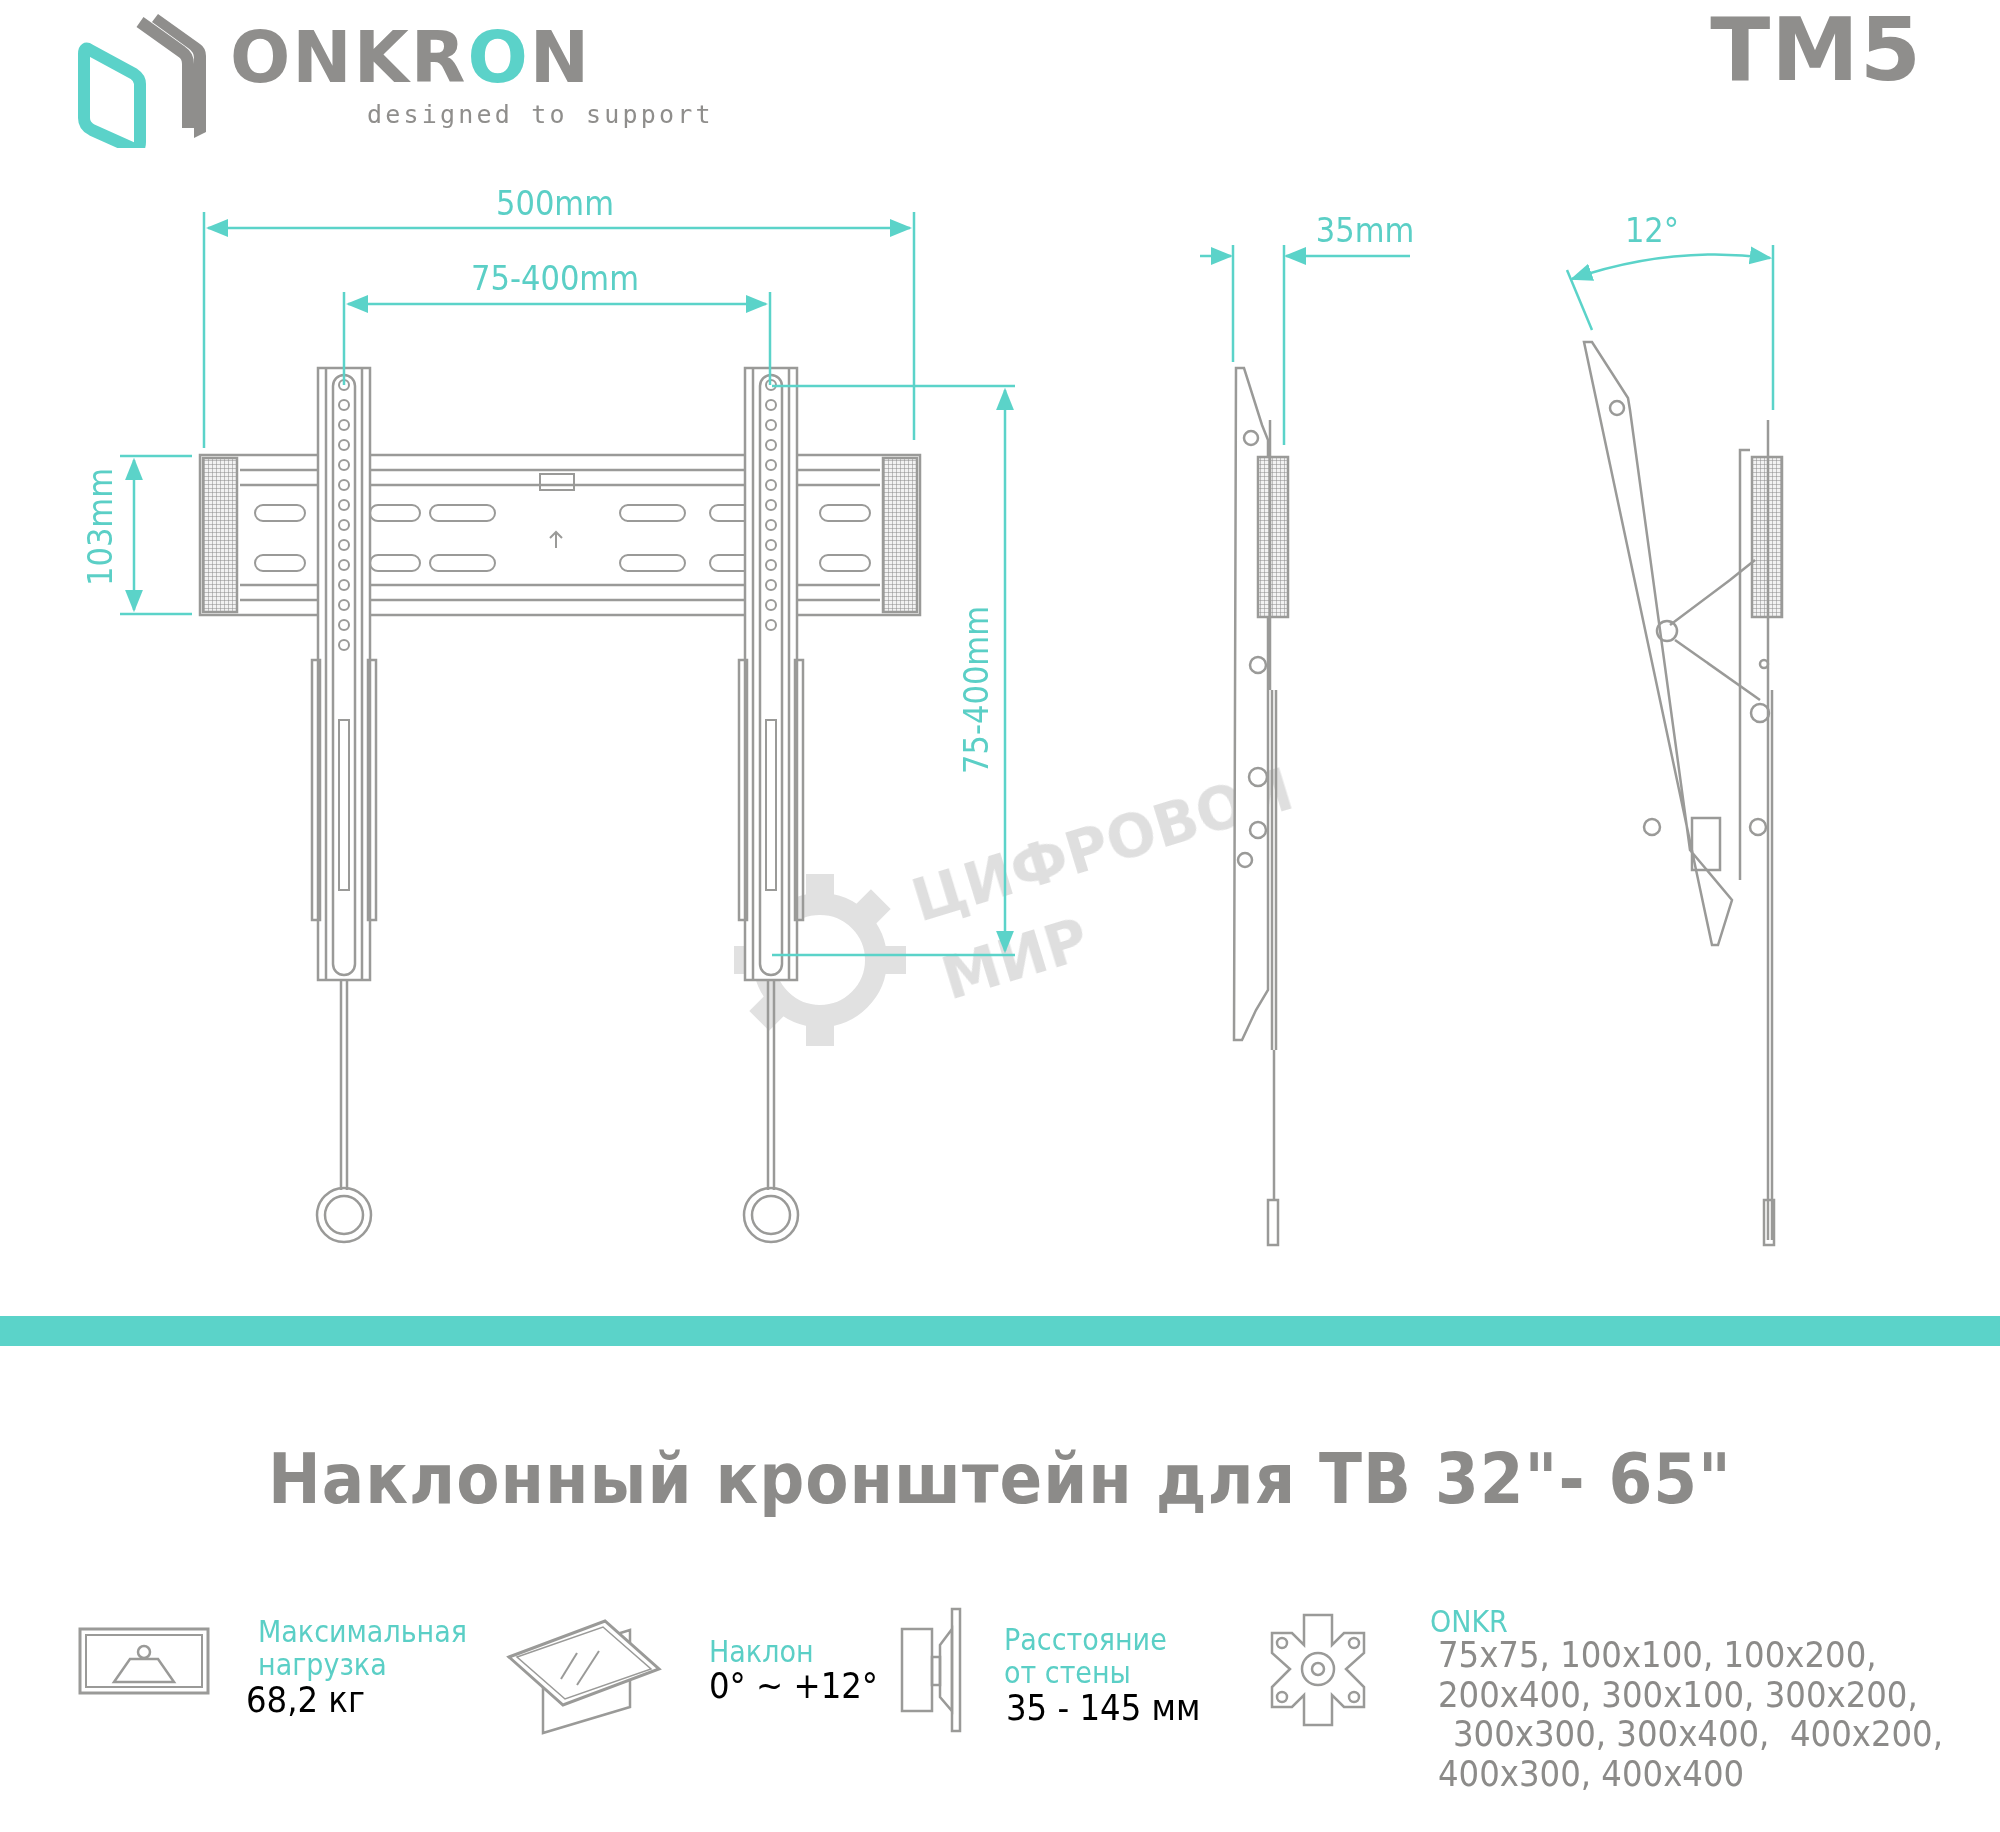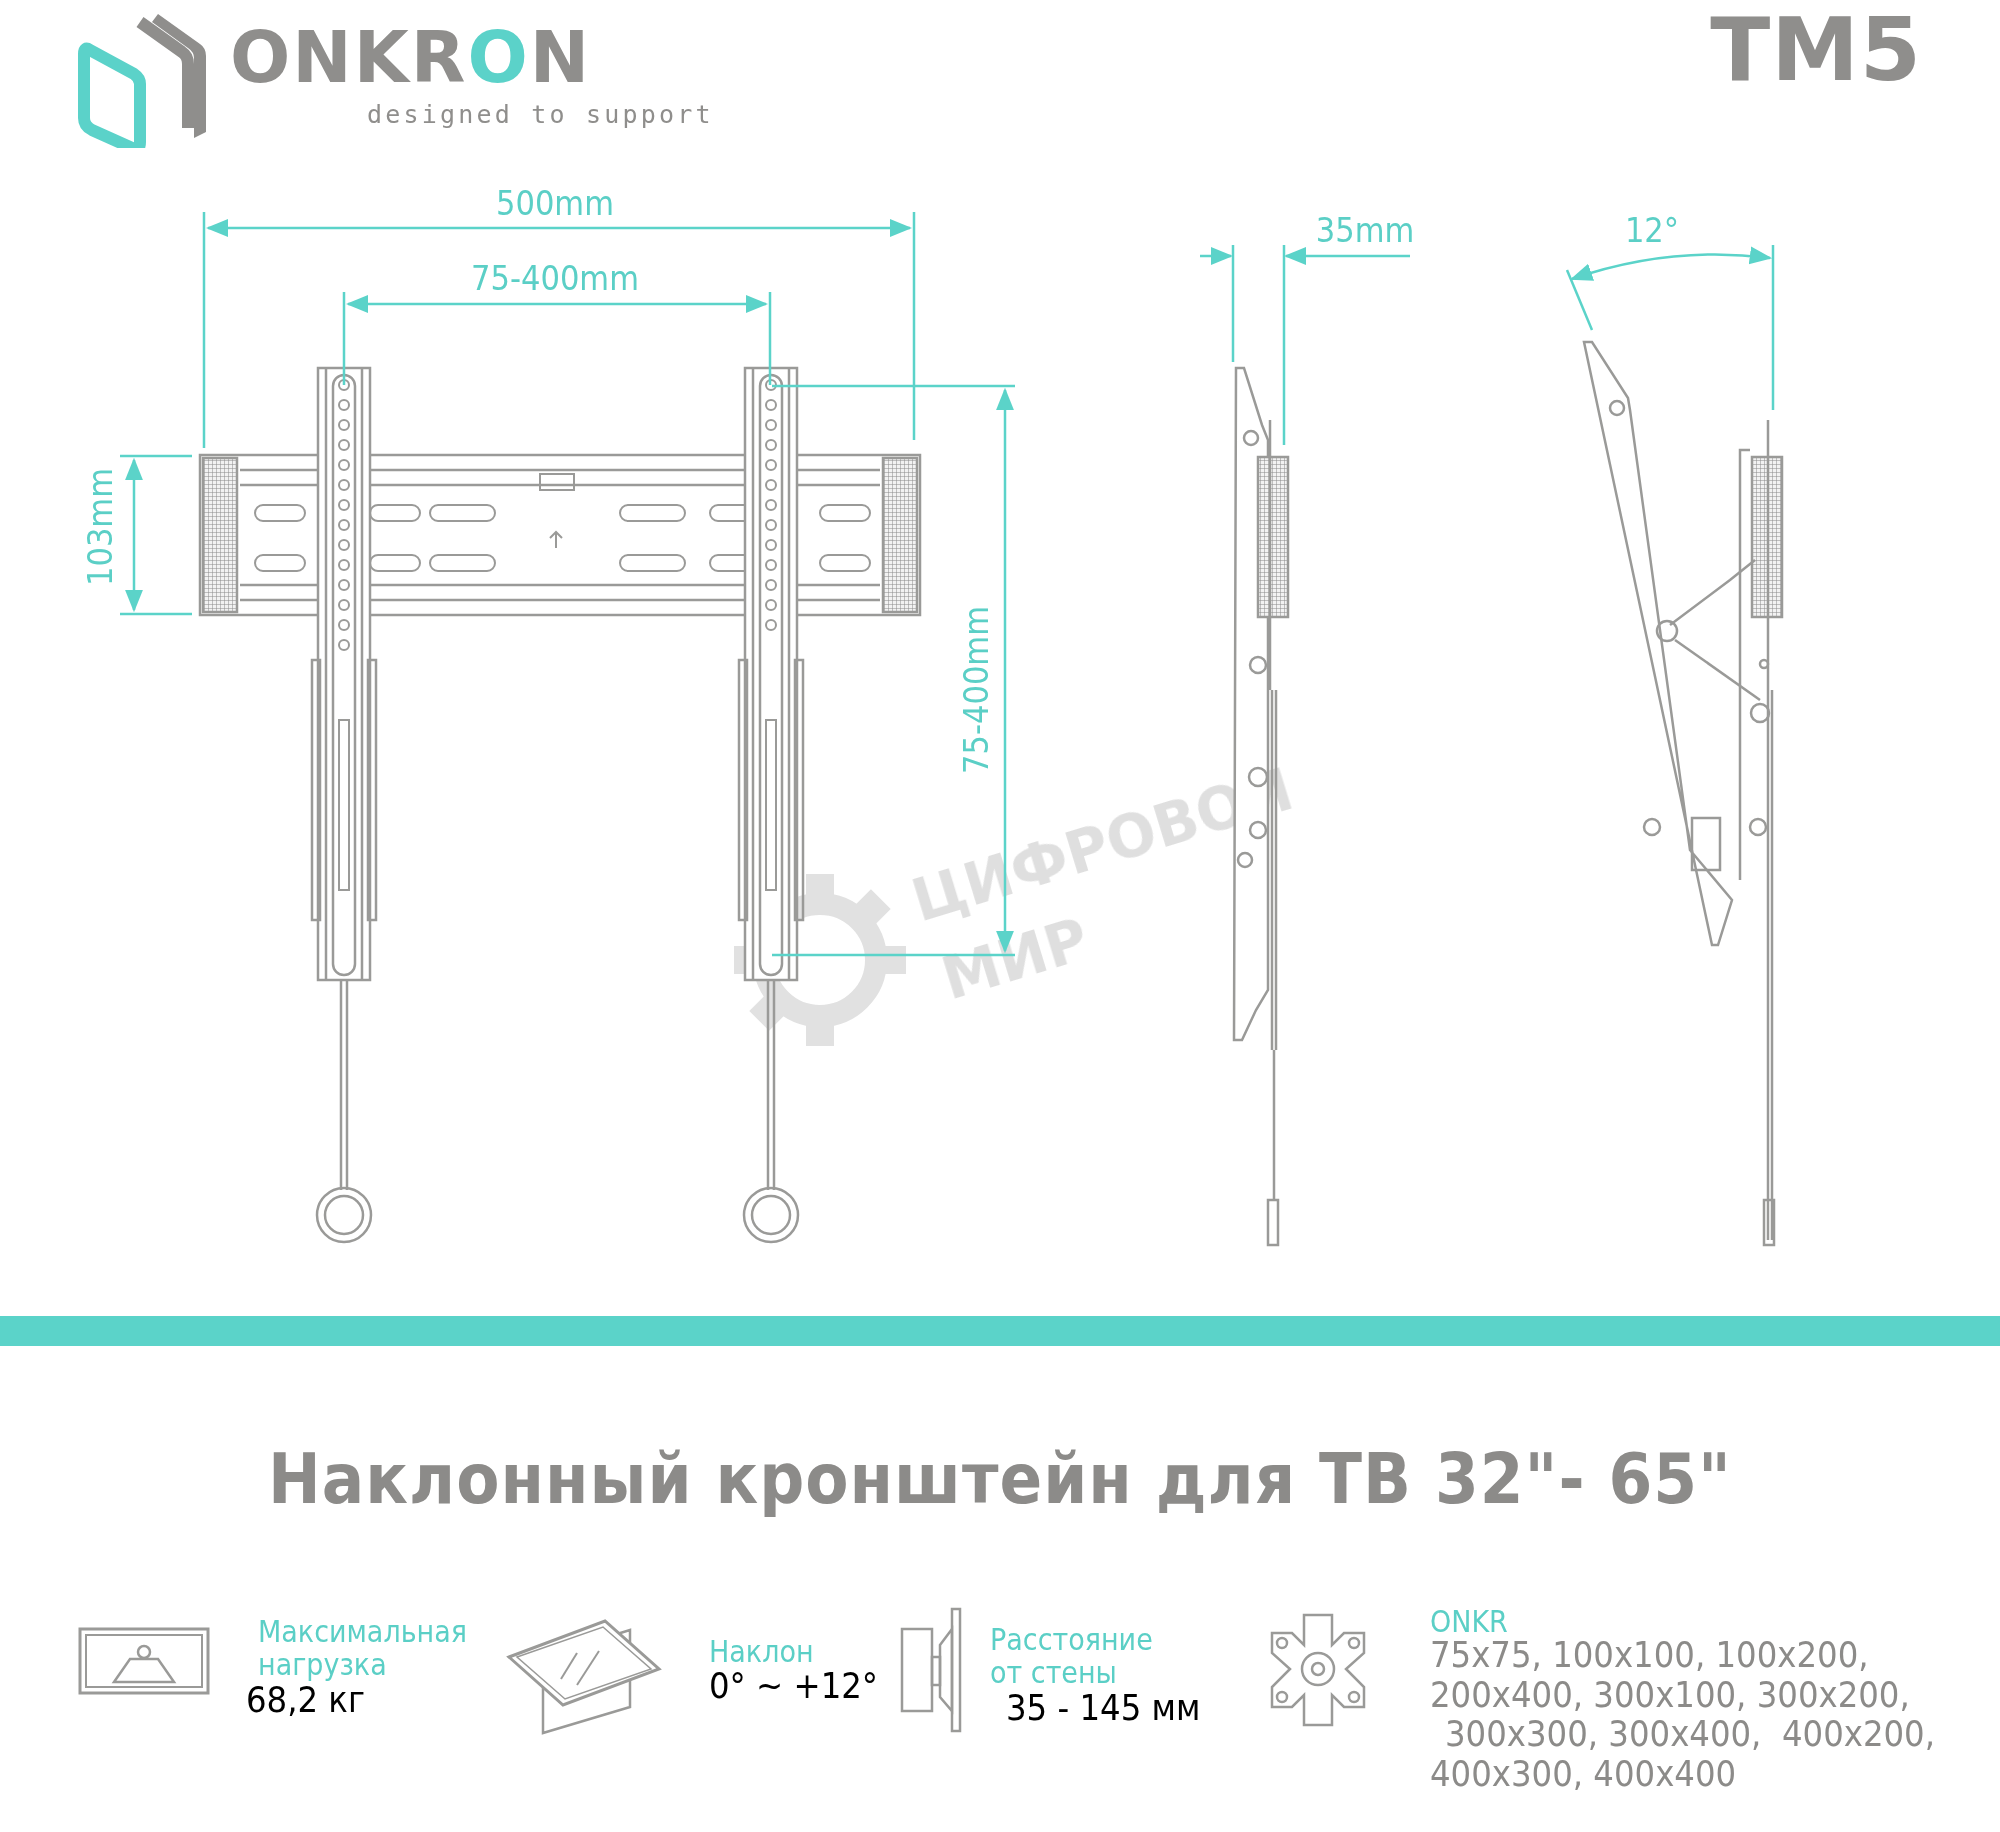--- a/index.html
+++ b/index.html
@@ -8,21 +8,21 @@
   
   #logo-word{left:230px;top:22px;font-size:71px;font-weight:bold;letter-spacing:2px;color:#8f8e8c;font-family:"DejaVu Sans",sans-serif;line-height:1;}
   #logo-word .o2{color:#5bd2c9;}
   #logo-tag{left:367px;top:100px;font-size:25px;letter-spacing:3.2px;color:#8f8e8c;font-family:"DejaVu Sans Mono",monospace;}
   #model{right:78px;top:-2px;font-size:88px;font-weight:bold;color:#8f8e8c;font-family:"DejaVu Sans",sans-serif;letter-spacing:1px;}
   svg text{font-family:"DejaVu Sans Condensed","DejaVu Sans",sans-serif;}
   #band{left:0;top:1316px;width:2000px;height:30px;background:#5bd3c9;}
   #title{left:0;width:2000px;top:1438px;text-align:center;font-size:70px;font-weight:bold;color:#8c8b89;font-family:"DejaVu Sans Condensed","DejaVu Sans",sans-serif;letter-spacing:1px;}
   .spec-label{font-size:30px;line-height:33px;color:#5bcfc6;font-family:"DejaVu Sans Condensed","DejaVu Sans",sans-serif;}
   .spec-value{font-size:36px;line-height:38px;color:#000000;font-family:"DejaVu Sans Condensed","DejaVu Sans",sans-serif;}
-  #vesa-list{font-size:36px;line-height:39.5px;color:#8c8b89;width:520px;}
+  #vesa-list{font-size:36px;line-height:39.5px;color:#8c8b89;width:520px;margin-left:8px;}
   .watermark{font-family:"DejaVu Sans",sans-serif;font-weight:bold;fill:#dcdcdc;}
 </style>
 </head>
 <body>
 
 <div class="abs" style="left:78px;top:8px;width:140px;height:140px;">
   <svg width="140" height="140" viewBox="0 0 140 140">
     <path d="M 80 6 L 122 36 Q 128 40 128 48 L 128 124 L 116 130 L 116 50 Q 116 44 110 40 L 74 14 Z" fill="#8f8e8c"></path>
     <path d="M 62 14 L 104 44 Q 110 48 110 56 L 110 120" fill="none" stroke="#8f8e8c" stroke-width="12"></path>
     <path d="M 12 42 Q 6 38 6 46 L 6 110 Q 6 118 14 122 L 54 140 Q 62 144 62 134 L 62 76 Q 62 70 56 66 Z" fill="none" stroke="#5bd2c9" stroke-width="12"></path>
@@ -241,21 +241,21 @@
   <div class="abs spec-value" style="left:204px;top:62px;white-space:nowrap;">0° ~ +12°</div>
 </div>
 
 <div class="abs" style="left:900px;top:1605px;">
   <svg class="abs" style="left:0;top:0" width="70" height="130">
     <rect x="2" y="24" width="30" height="82" fill="none" stroke="#9a9a98" stroke-width="2.5"></rect>
     <rect x="32" y="52" width="8" height="28" fill="none" stroke="#9a9a98" stroke-width="2.5"></rect>
     <path d="M40 40 L52 24 L52 106 L40 92 Z" fill="none" stroke="#9a9a98" stroke-width="2.5"></path>
     <rect x="52" y="4" width="8" height="122" fill="none" stroke="#9a9a98" stroke-width="2.5"></rect>
   </svg>
-  <div class="abs spec-label" style="left:90px;top:18px;white-space:nowrap;">
+  <div class="abs spec-label" style="left:104px;top:18px;white-space:nowrap;">
     <div>Расстояние</div>
     <div>от стены</div>
   </div>
   <div class="abs spec-value" style="left:106px;top:84px;white-space:nowrap;">35 - 145 мм</div>
 </div>
 
 <div class="abs" style="left:1260px;top:1605px;">
   <svg class="abs" style="left:0;top:0" width="120" height="130">
     <g fill="none" stroke="#9a9a98" stroke-width="2.5">
       <path d="M44 10 L72 10 L72 40 L84 28 L104 28 L104 48 L86 64 L104 82 L104 102 L84 102 L72 90 L72 120 L44 120 L44 90 L32 102 L12 102 L12 82 L30 64 L12 48 L12 28 L32 28 L44 40 Z"></path>

